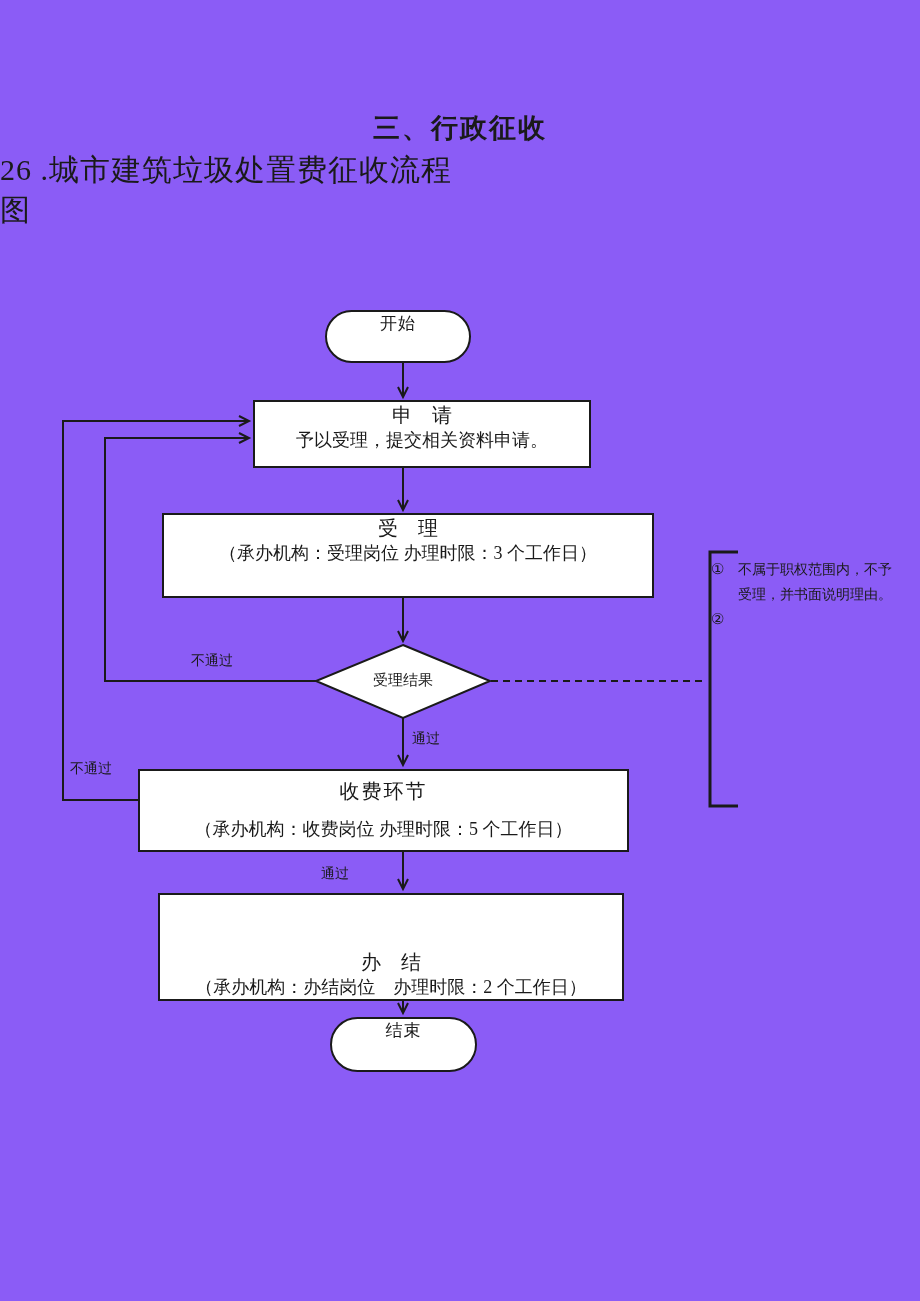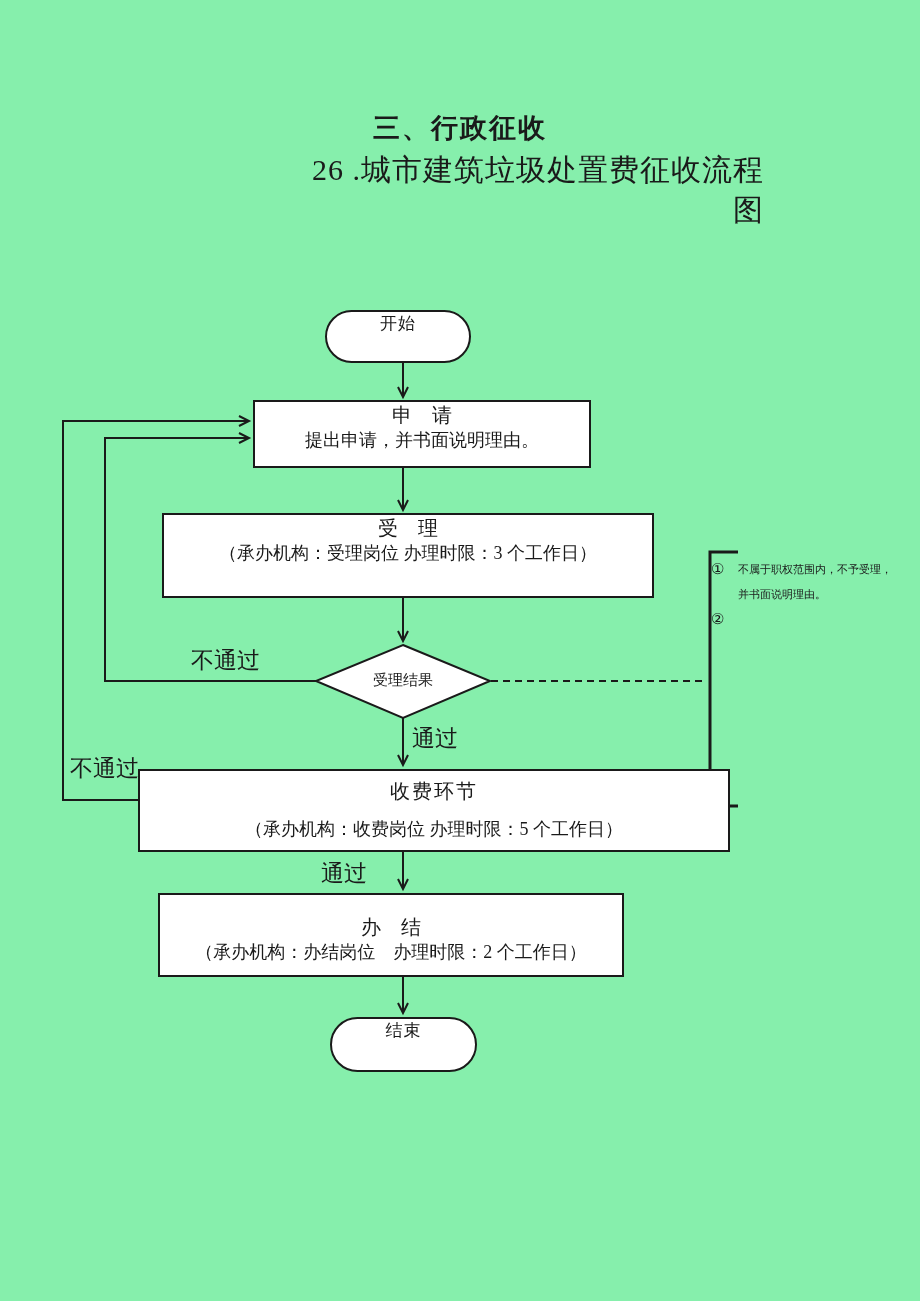--- a/index.html
+++ b/index.html
@@ -1,36 +1,36 @@
 <!DOCTYPE html>
 <html><head>
 <meta charset="utf-8">
 <style>
   html, body { margin: 0; padding: 0; background: #ffffff; }
   #page {
     position: relative;
     width: 920px;
     height: 1301px;
-    background: #86efac;
+    background: #8b5cf6;
     color: #1a1a1a;
     font-family: "Liberation Serif", "DejaVu Serif", serif;
     overflow: hidden;
   }
   .section-title {
     position: absolute;
     left: 0; top: 110px; width: 920px;
     text-align: center;
     font-size: 27px;
     font-weight: bold;
     letter-spacing: 2px;
   }
   .doc-title {
     position: absolute;
     left: 0; top: 150px; width: 764px;
-    text-align: right;
+    text-align: left;
     font-size: 30px;
     line-height: 40px;
     letter-spacing: 1px;
   }
   .connectors {
     position: absolute;
     left: 0; top: 0;
     z-index: 1;
     pointer-events: none;
   }
@@ -42,54 +42,54 @@
     display: flex;
     flex-direction: column;
     align-items: center;
     text-align: center;
     z-index: 2;
   }
   .oval { border-radius: 30px; font-size: 17px; letter-spacing: 1px; }
   #node-start    { left: 325px; top: 310px;  width: 146px; height: 53px; }
   #node-apply    { left: 253px; top: 400px;  width: 338px; height: 68px; }
   #node-accept   { left: 162px; top: 513px;  width: 492px; height: 85px; }
-  #node-charge   { left: 138px; top: 769px;  width: 592px; height: 83px;
+  #node-charge   { left: 138px; top: 769px;  width: 491px; height: 83px;
                    justify-content: space-between; padding: 7px 0 9px; }
-  #node-complete { left: 158px; top: 893px;  width: 466px; height: 84px;
-                   justify-content: center; padding-top: 7px; }
+  #node-complete { left: 158px; top: 893px;  width: 466px; height: 108px;
+                   justify-content: flex-end; padding-top: 7px; }
   #node-end      { left: 330px; top: 1017px; width: 147px; height: 55px; }
   .node-title { font-size: 20px; line-height: 26px; }
   .node-title.spread { letter-spacing: 2px; }
   .node-line  { font-size: 18px; line-height: 24px; white-space: nowrap; }
   .diamond-label {
     position: absolute;
     left: 343px; top: 671px; width: 120px;
     text-align: center;
     font-size: 15px;
     z-index: 3;
   }
   .edge-label {
     position: absolute;
-    font-size: 23px;
+    font-size: 14px;
     line-height: 20px;
     z-index: 3;
     white-space: nowrap;
   }
   #lbl-fail-inner { left: 191px; top: 651px; }
   #lbl-fail-outer { left: 70px;  top: 759px; }
   #lbl-pass-1     { left: 412px; top: 729px; }
   #lbl-pass-2     { left: 321px; top: 864px; }
   .side-note {
     position: absolute;
     left: 711px; top: 557px; width: 196px;
     z-index: 2;
   }
   .note-item { display: flex; align-items: flex-start; }
   .note-num  { width: 27px; flex: none; font-size: 15px; line-height: 25px; }
-  .note-text { width: 164px; font-size: 11px; line-height: 25px; }
+  .note-text { width: 164px; font-size: 14px; line-height: 25px; }
 </style>
 </head>
 <body>
 
 <div id="page">
 
   <div class="section-title">三、行政征收</div>
 
   <div class="doc-title">
     <div>26 .城市建筑垃圾处置费征收流程</div>
@@ -114,21 +114,21 @@
     <polygon points="403,645 490,681 403,718 316,681" fill="#ffffff" stroke="#1a1a1a" stroke-width="2"></polygon>
     <path d="M738,552 H710 V806 H738" stroke="#1a1a1a" stroke-width="3" fill="none"></path>
   </svg>
 
   <div class="node oval" id="node-start">
     <span>开始</span>
   </div>
 
   <div class="node" id="node-apply">
     <div class="node-title">申　请</div>
-    <div class="node-line">提出申请，并书面说明理由。</div>
+    <div class="node-line">予以受理，提交相关资料申请。</div>
   </div>
 
   <div class="node" id="node-accept">
     <div class="node-title">受　理</div>
     <div class="node-line">（承办机构：受理岗位 办理时限：3 个工作日）</div>
   </div>
 
   <div class="diamond-label">受理结果</div>
 
   <div class="node" id="node-charge">

